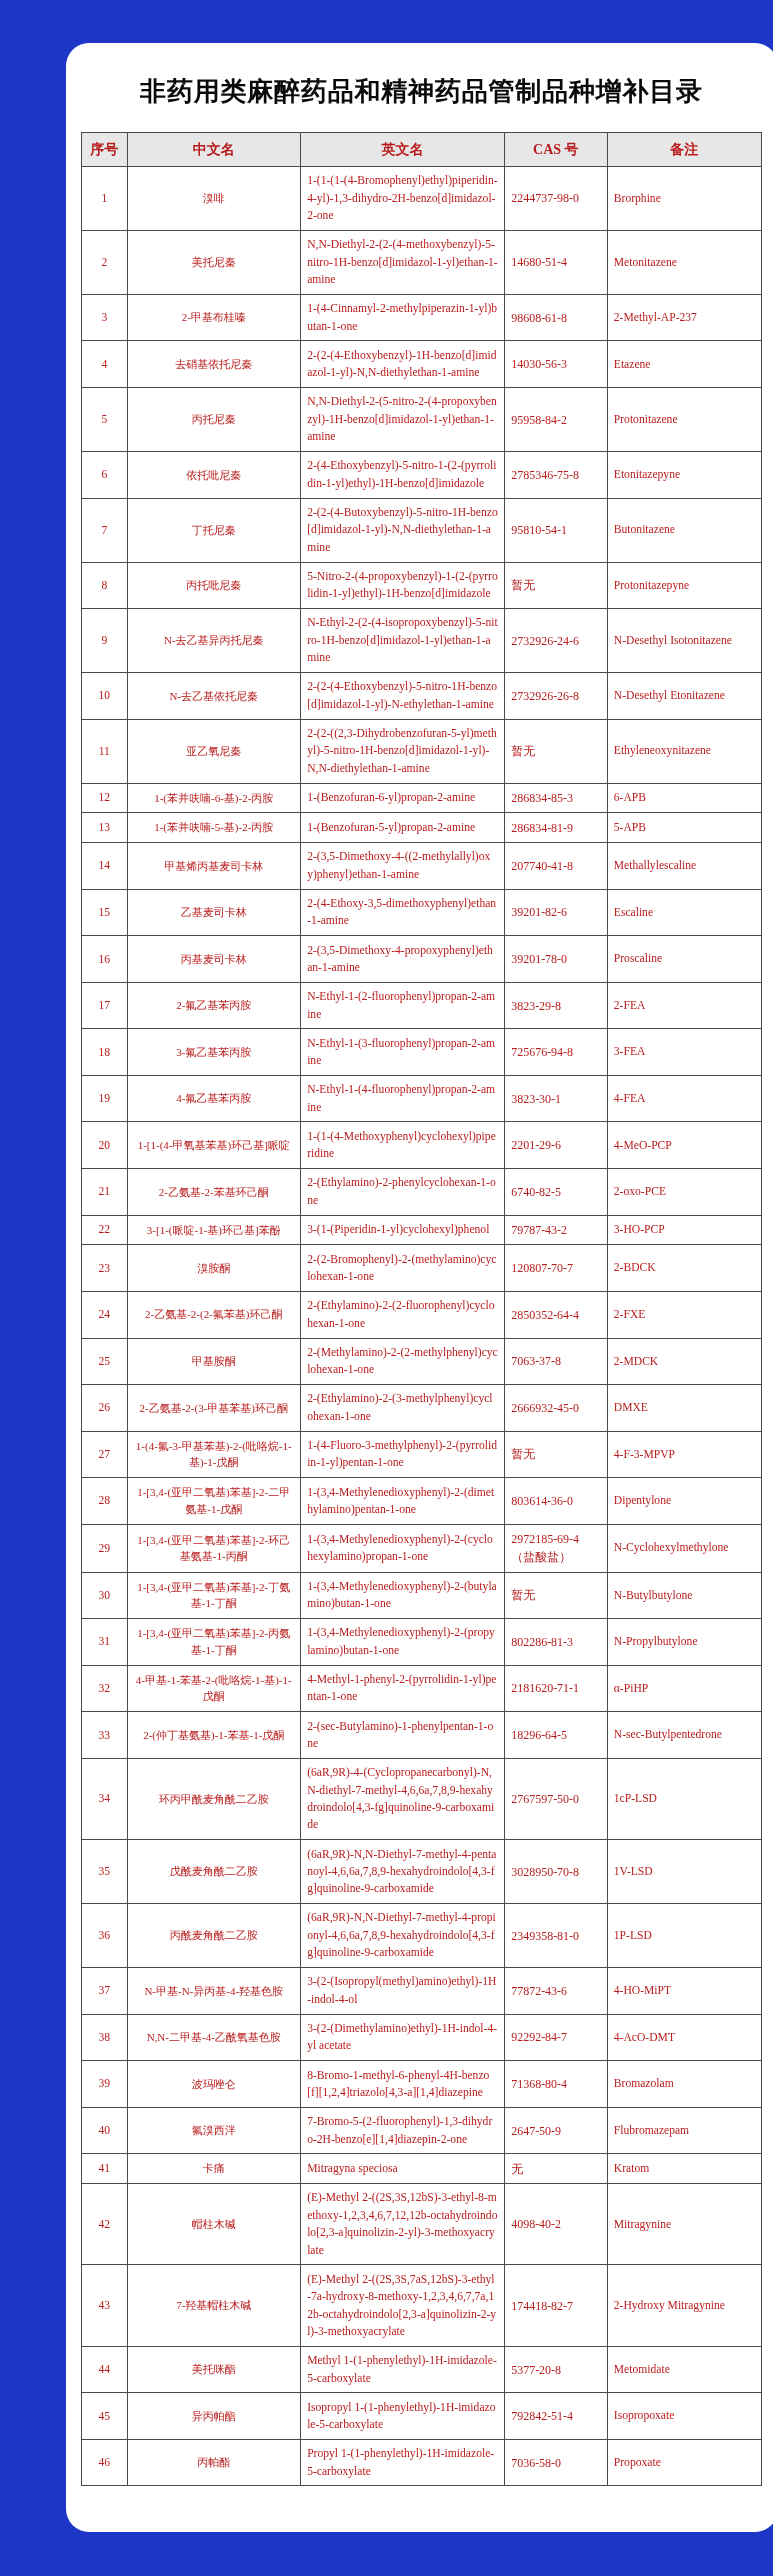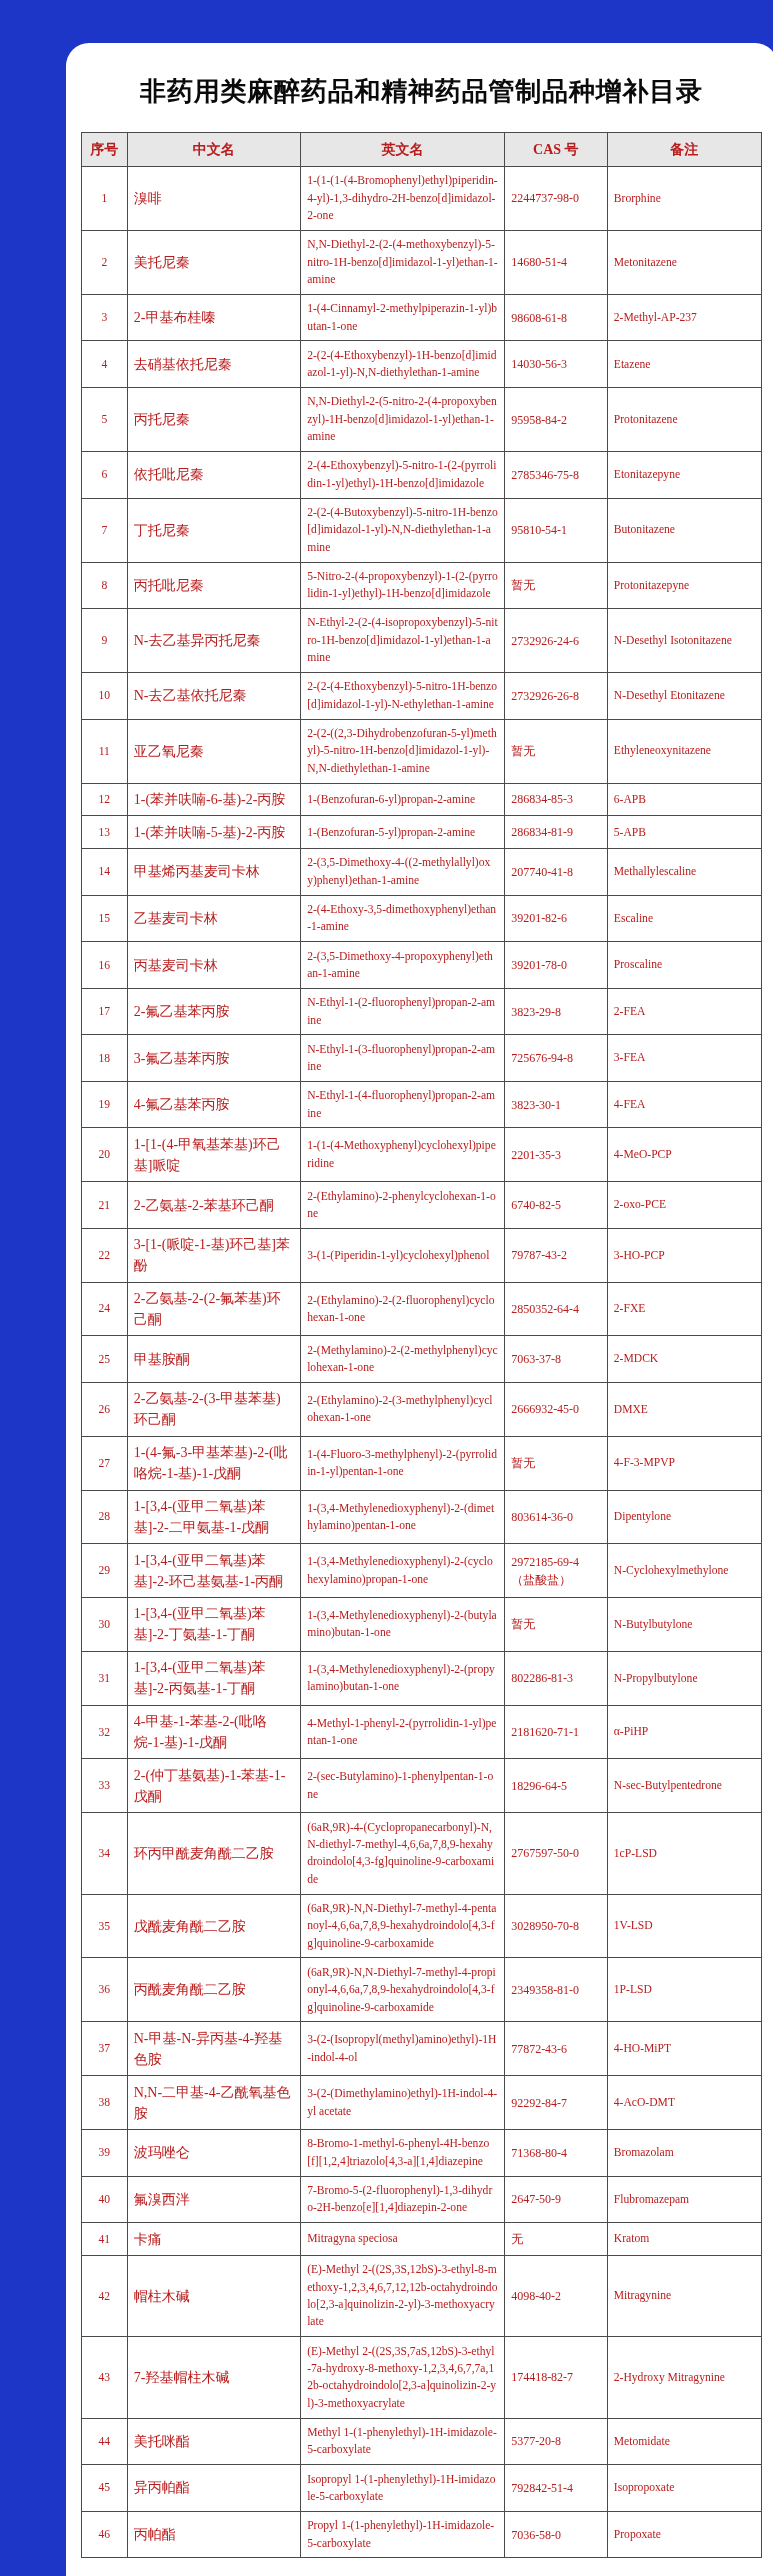--- a/index.html
+++ b/index.html
@@ -55,22 +55,23 @@
   .c-no  { width: 6.7%; }
   .c-cn  { width: 25.5%; }
   .c-en  { width: 30%; }
   .c-cas { width: 15.1%; }
   .c-rm  { width: 22.7%; }
   td.c-no {
     text-align: center;
     font-size: 11.6px;
   }
   td.c-cn {
-    font-size: 14px;
+    font-size: 11px;
     line-height: 1.5;
+    text-align: center;
   }
   td.c-en {
     font-size: 11.6px;
     line-height: 1.5;
     word-break: break-all;
   }
   td.c-cas {
     font-size: 12px;
     line-height: 1.5;
     word-break: break-all;
@@ -246,40 +247,47 @@
     <td class="c-cn">4-氟乙基苯丙胺</td>
     <td class="c-en">N-Ethyl-1-(4-fluorophenyl)propan-2-amine</td>
     <td class="c-cas">3823-30-1</td>
     <td class="c-rm">4-FEA</td>
   </tr>
 
   <tr>
     <td class="c-no">20</td>
     <td class="c-cn">1-[1-(4-甲氧基苯基)环己基]哌啶</td>
     <td class="c-en">1-(1-(4-Methoxyphenyl)cyclohexyl)piperidine</td>
-    <td class="c-cas">2201-35-3</td>
+    <td class="c-cas">2201-29-6</td>
     <td class="c-rm">4-MeO-PCP</td>
   </tr>
 
   <tr>
     <td class="c-no">21</td>
     <td class="c-cn">2-乙氨基-2-苯基环己酮</td>
     <td class="c-en">2-(Ethylamino)-2-phenylcyclohexan-1-one</td>
     <td class="c-cas">6740-82-5</td>
     <td class="c-rm">2-oxo-PCE</td>
   </tr>
 
   <tr>
     <td class="c-no">22</td>
     <td class="c-cn">3-[1-(哌啶-1-基)环己基]苯酚</td>
     <td class="c-en">3-(1-(Piperidin-1-yl)cyclohexyl)phenol</td>
     <td class="c-cas">79787-43-2</td>
     <td class="c-rm">3-HO-PCP</td>
   </tr>
 
+  <tr>
+    <td class="c-no">23</td>
+    <td class="c-cn">溴胺酮</td>
+    <td class="c-en">2-(2-Bromophenyl)-2-(methylamino)cyclohexan-1-one</td>
+    <td class="c-cas">120807-70-7</td>
+    <td class="c-rm">2-BDCK</td>
+  </tr>
 
   <tr>
     <td class="c-no">24</td>
     <td class="c-cn">2-乙氨基-2-(2-氟苯基)环己酮</td>
     <td class="c-en">2-(Ethylamino)-2-(2-fluorophenyl)cyclohexan-1-one</td>
     <td class="c-cas">2850352-64-4</td>
     <td class="c-rm">2-FXE</td>
   </tr>
 
   <tr>

